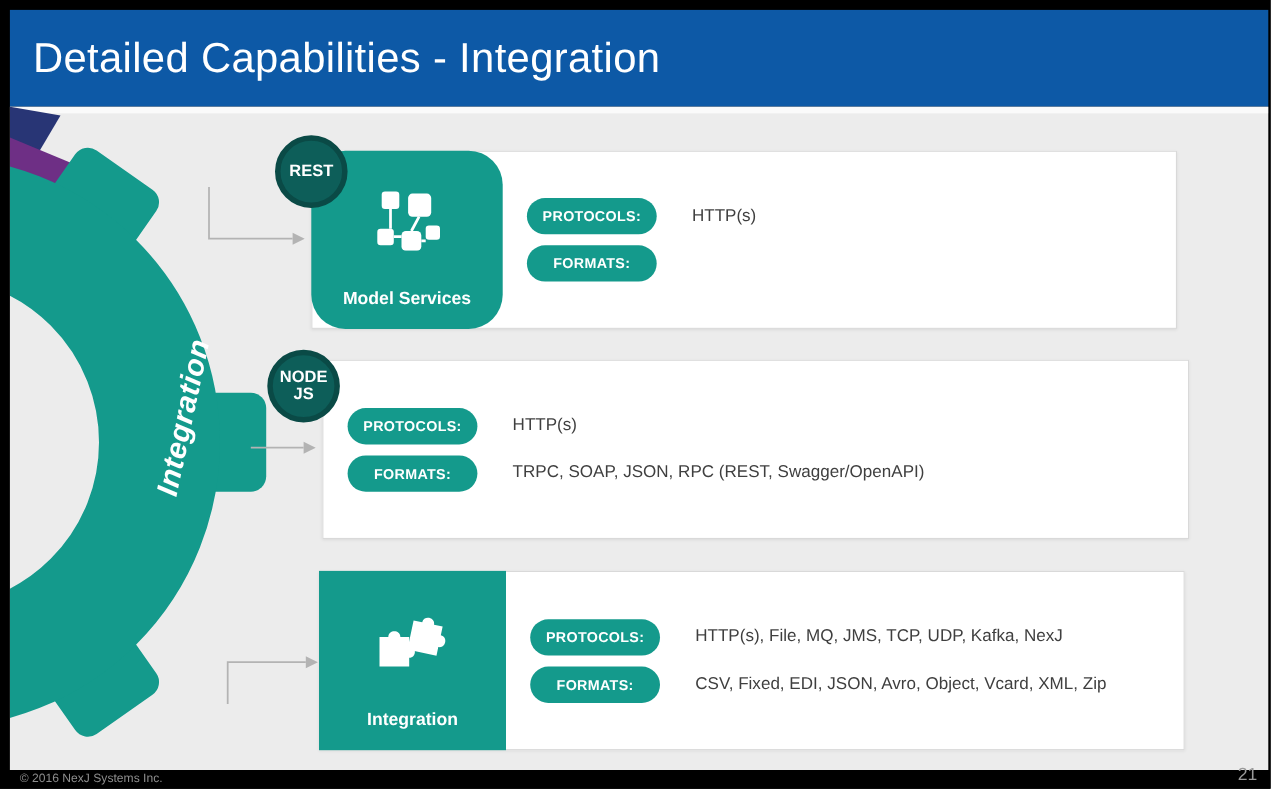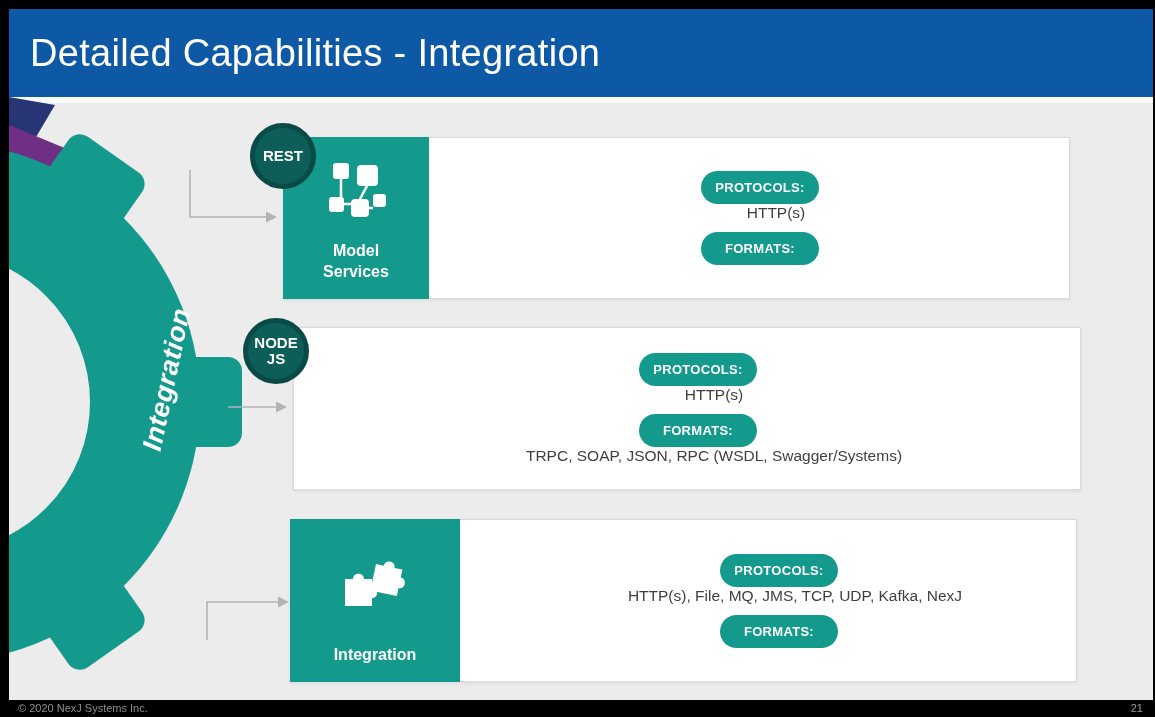--- a/index.html
+++ b/index.html
@@ -34,53 +34,53 @@
     position:absolute; background:#fff; border:1px solid #d9d9d9; display:flex;
     box-shadow:0 1px 3px rgba(0,0,0,.08);
   }
   #card1 { left:274px; top:40px;  width:785px; height:160px; }
   #card2 { left:284px; top:230px; width:786px; height:161px; }
   #card3 { left:281px; top:422px; width:785px; height:161px; }
   .teal-block {
     background:#149a8c; color:#fff; display:flex; flex-direction:column;
     align-items:center; flex-shrink:0; margin:-1px 0 -1px -1px;
   }
-  #card1 .teal-block { width:146px; }
+  #card1 .teal-block { width:174px;border-radius:31px; }
   #card2 .teal-block { width:172px; }
   #card3 .teal-block { width:170px; }
   .icon-wrap { flex:1; display:flex; align-items:center; justify-content:center; }
   .card-label {
     font-weight:bold; font-size:16px; text-align:center; padding:0 18px 16px; line-height:1.3;
   }
   .rows {
     flex:1; display:flex; flex-direction:column; justify-content:center;
     gap:10px; padding-left:22px;
   }
-  .row { display:flex; align-items:center;flex-direction:column; }
+  .row { display:flex; align-items:center; }
   .pill {
     width:118px; height:33px; border-radius:17px; background:#149a8c; color:#fff;
     font-size:13px; font-weight:bold; display:flex; align-items:center; justify-content:center;
     letter-spacing:.3px; flex-shrink:0;
   }
   .value { margin-left:32px; font-size:15.5px; color:#3f3f3f; }
   
   .badge {
     position:absolute; width:56px; height:56px; border-radius:50%;
     background:#0d5e59; border:5px solid #0a4a46; color:#fff; font-weight:bold;
     font-size:15px; display:flex; align-items:center; justify-content:center;
     text-align:center; line-height:1.1; z-index:5;
   }
   #badge1 { left:241px; top:26px; }
   #badge2 { left:234px; top:221px; }
   
   .footer-left {
     position:absolute; left:18px; bottom:3px; color:#8d8d8d; font-size:11px;
   }
   .page-num {
-    position:absolute; right:12px; bottom:3px; color:#9a9a9a; font-size:11px;
+    position:absolute; right:12px; bottom:3px; color:#9a9a9a; font-size:16px;
   }
 </style>
 </head>
 <body>
 
 <div id="page">
 
   <div class="header">
     <div class="title">Detailed Capabilities - Integration</div>
   </div>
@@ -146,21 +146,21 @@
     </div>
 
     <div class="card" id="card2">
       <div class="rows">
         <div class="row">
           <div class="pill">PROTOCOLS:</div>
           <div class="value">HTTP(s)</div>
         </div>
         <div class="row">
           <div class="pill">FORMATS:</div>
-          <div class="value">TRPC, SOAP, JSON, RPC (WSDL, Swagger/Systems)</div>
+          <div class="value">TRPC, SOAP, JSON, RPC (REST, Swagger/OpenAPI)</div>
         </div>
       </div>
     </div>
 
     <div class="card" id="card3">
       <div class="teal-block">
         <div class="icon-wrap">
           <svg width="66" height="58" viewBox="0 0 66 58">
             <g fill="#fff">
               <path d="M0,0 h8 c0,-7 11,-7 11,0 h8 v8 c7,0 7,11 0,11 v8 h-27 z" transform="translate(3,26)"></path>
@@ -170,22 +170,23 @@
         </div>
         <div class="card-label">Integration</div>
       </div>
       <div class="rows">
         <div class="row">
           <div class="pill">PROTOCOLS:</div>
           <div class="value">HTTP(s), File, MQ, JMS, TCP, UDP, Kafka, NexJ</div>
         </div>
         <div class="row">
           <div class="pill">FORMATS:</div>
+          <div class="value">CSV, Fixed, EDI, JSON, Avro, Object, Vcard, XML, Zip</div>
         </div>
       </div>
     </div>
 
   </div>
 
-  <div class="footer-left">© 2020 NexJ Systems Inc.</div>
+  <div class="footer-left">© 2016 NexJ Systems Inc.</div>
   <div class="page-num">21</div>
 
 </div>
 
 </body></html>

